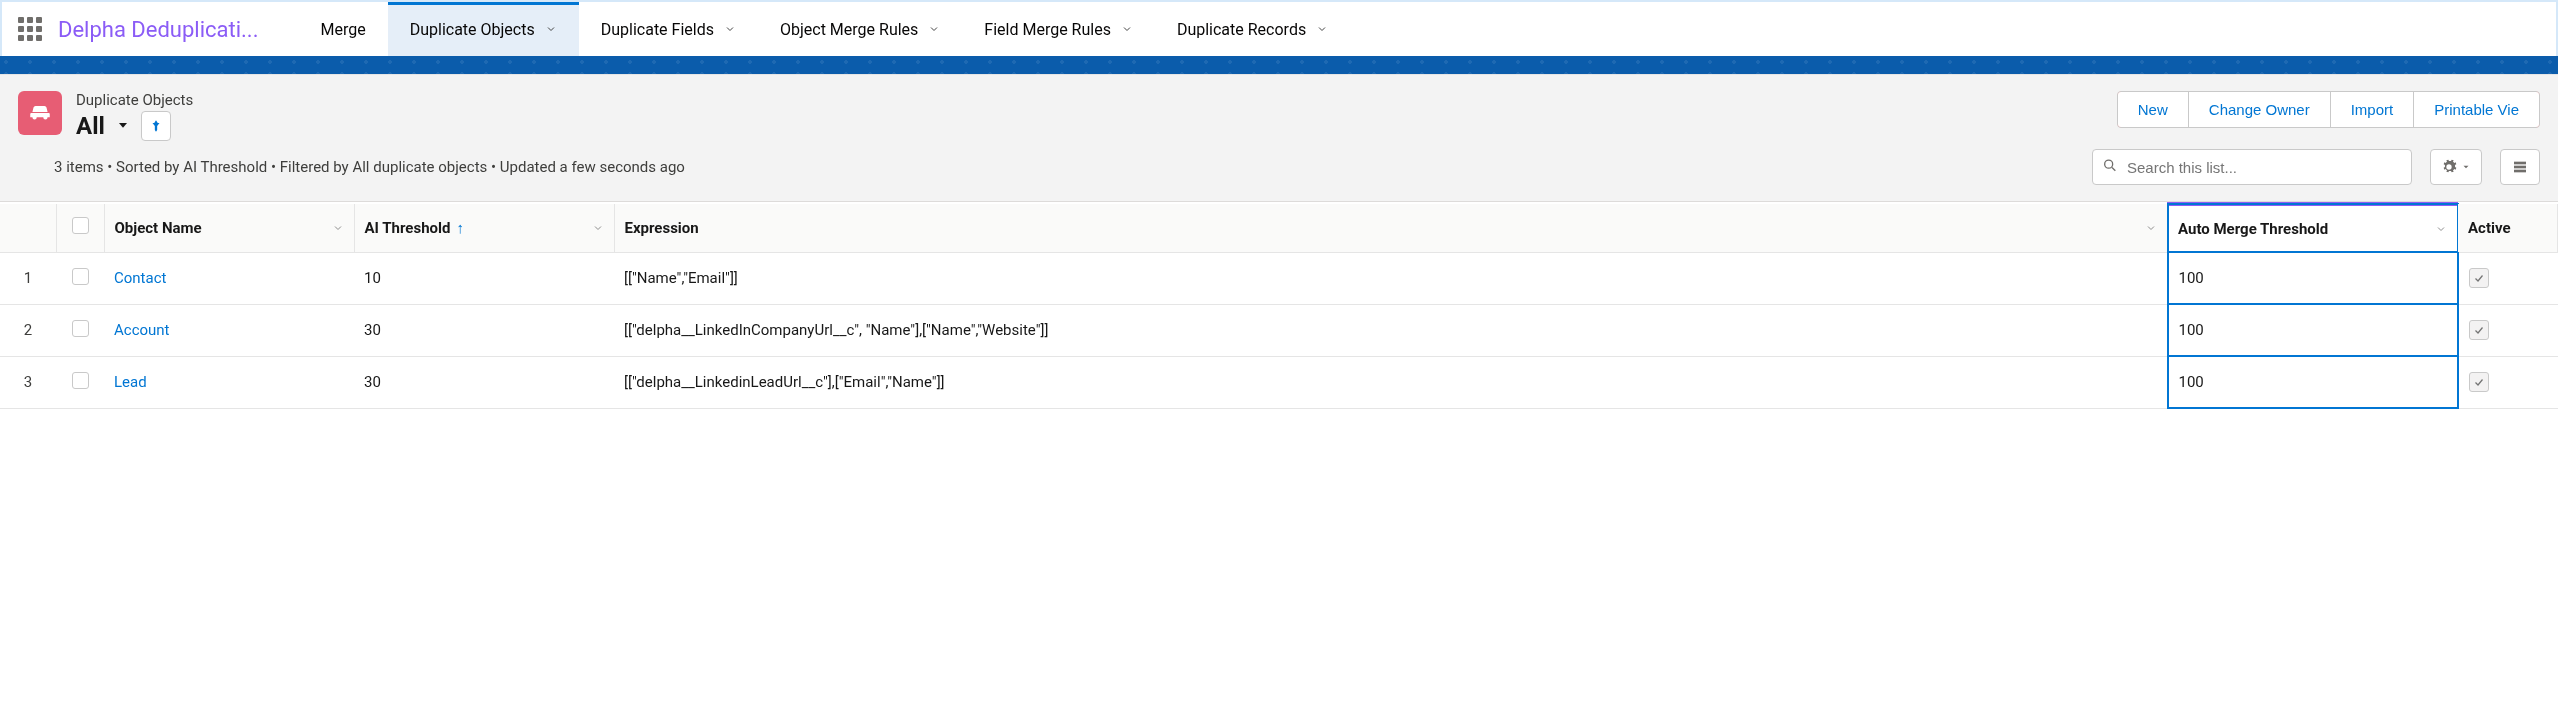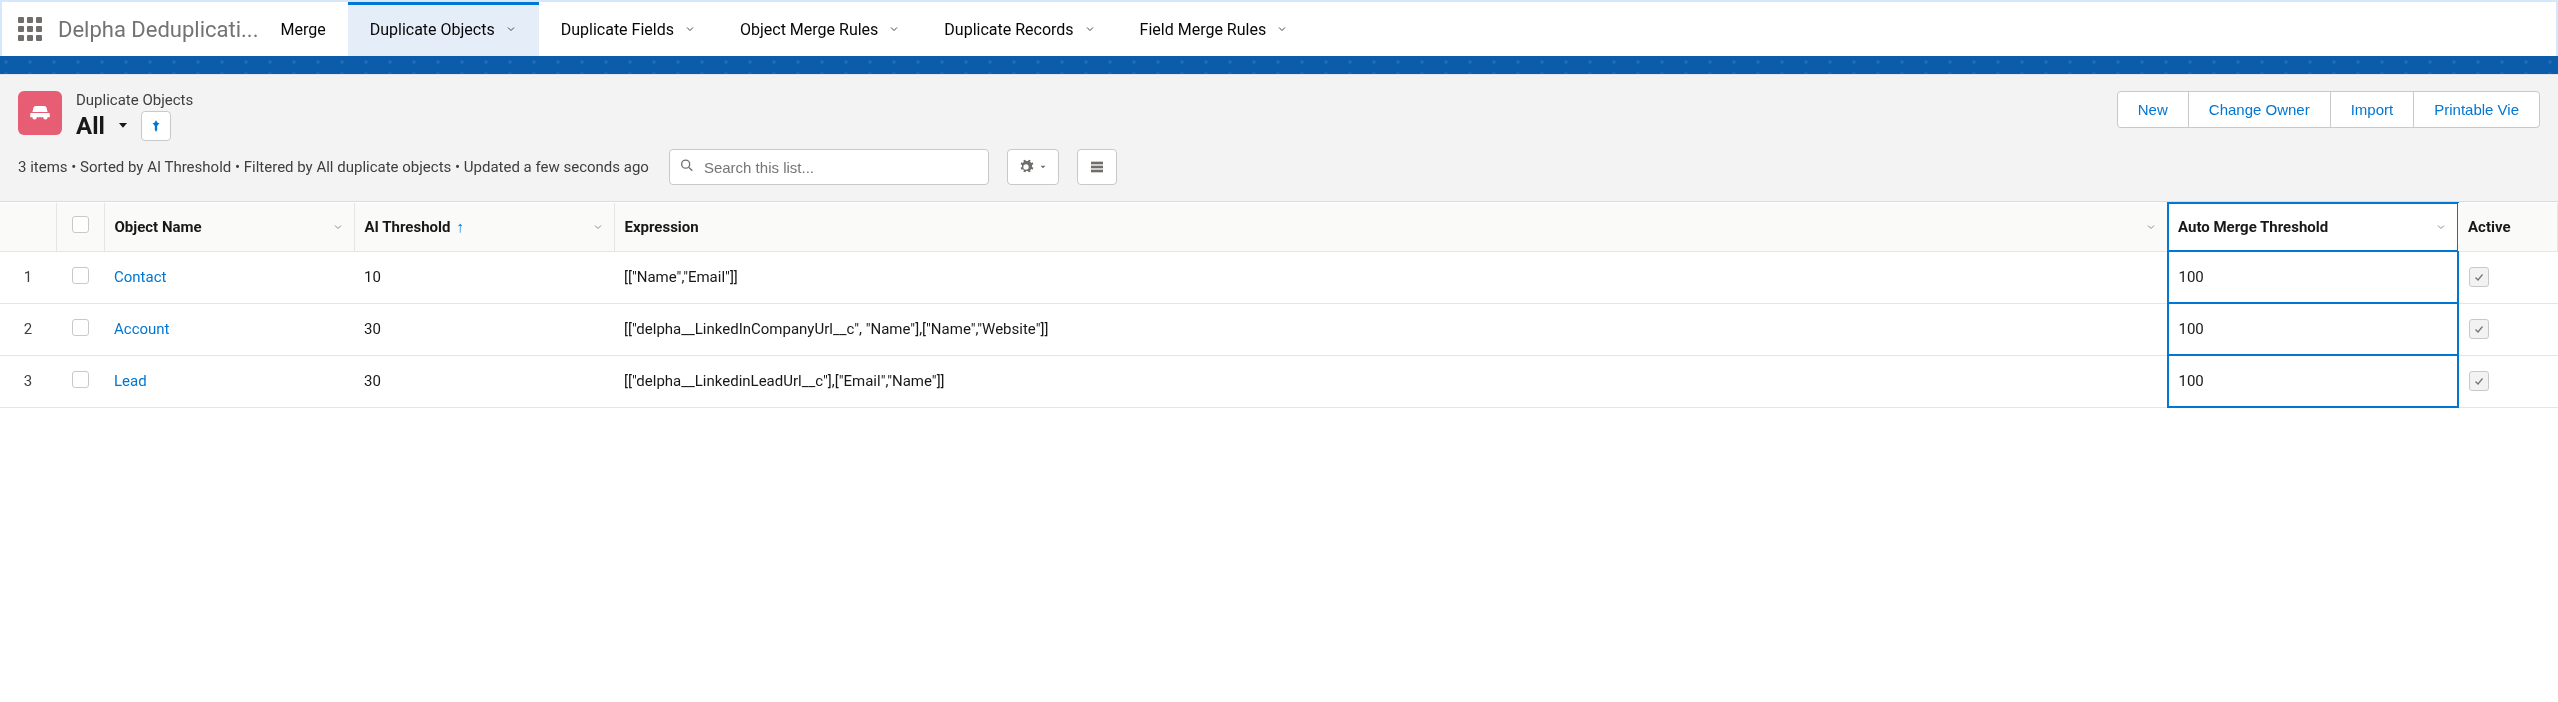--- a/index.html
+++ b/index.html
@@ -4,21 +4,21 @@
 <style>
 * { box-sizing: border-box; margin: 0; padding: 0; }
 body { font-family: -apple-system, BlinkMacSystemFont, "Segoe UI", Roboto, Helvetica, Arial, sans-serif; font-size: 13px; color: #181818; background: #fff; overflow-x: hidden; }
 
 
 .outer { background: #d5e8f9; padding: 2px 2px 0 2px; }
 .topnav { display: flex; align-items: center; height: 54px; background: #fff; border-bottom: 0; }
 .waffle { width: 56px; display: flex; justify-content: center; align-items: center; }
 .waffle-grid { display: grid; grid-template-columns: repeat(3, 6px); grid-template-rows: repeat(3, 6px); gap: 3px; }
 .waffle-grid span { background: #706e6b; border-radius: 1px; }
-.app-name { font-size: 22px; font-weight: 400; color: #737373; white-space: nowrap; overflow: hidden; text-overflow: ellipsis; max-width: 280px; }
+.app-name { font-size: 22px; font-weight: 400; color: #8b5cf6; margin-right: 40px; white-space: nowrap; overflow: hidden; text-overflow: ellipsis; max-width: 280px; }
 .nav-tabs { display: flex; align-items: stretch; height: 100%; }
 .nav-tab { display: flex; align-items: center; padding: 0 22px; color: #080707; font-size: 16px; cursor: pointer; gap: 10px; position: relative; }
 .nav-tab.active { background: #e5eef8; }
 .nav-tab.active::before { content: ""; position: absolute; top: 0; left: 0; right: 0; height: 3px; background: #0176d3; }
 .chev { width: 12px; height: 12px; display: inline-flex; align-items: center; justify-content: center; }
 .chev svg { width: 12px; height: 12px; }
 
 
 .ribbon { height: 18px; background: #0b5cab; background-image: radial-gradient(circle at 6px 6px, rgba(255,255,255,.08) 2px, transparent 2px); background-size: 24px 12px; }
 
@@ -32,21 +32,21 @@
 .listname-row { display: flex; align-items: center; gap: 10px; }
 .listname { font-size: 24px; font-weight: 700; }
 .pin-btn { width: 30px; height: 30px; border: 1px solid #c9c9c9; border-radius: 4px; background: #fff; display: flex; align-items: center; justify-content: center; cursor: pointer; }
 .pin-btn svg { width: 14px; height: 14px; fill: #0176d3; }
 .dd-caret svg { width: 16px; height: 16px; }
 
 .action-buttons { display: flex; border: 1px solid #c9c9c9; border-radius: 4px; overflow: hidden; background: #fca5a5; align-self: flex-start; }
 .action-buttons button { background: #fff; border: none; border-right: 1px solid #c9c9c9; padding: 9px 20px; font-size: 15px; color: #0176d3; cursor: pointer; }
 .action-buttons button:last-child { border-right: none; }
 
-.subhead-row { display: flex; align-items: center; padding: 8px 18px 16px 18px; gap: 20px; }
+.subhead-row { display: flex; justify-content: space-between; align-items: center; padding: 8px 18px 16px 26px; gap: 20px; margin-left: 28px; }
 .meta { color: #3e3e3c; font-size: 15px; }
 .tools { display: flex; gap: 18px; align-items: center; }
 .search-wrap { position: relative; }
 .search-wrap input { width: 320px; height: 36px; border: 1px solid #c9c9c9; border-radius: 4px; padding: 0 12px 0 34px; font-size: 15px; background: #fff; }
 .search-wrap .sicon { position: absolute; left: 10px; top: 50%; transform: translateY(-50%); color: #706e6b; }
 .sicon svg { width: 16px; height: 16px; }
 .tool-btn { height: 36px; min-width: 40px; border: 1px solid #c9c9c9; border-radius: 4px; background: #fff; display: flex; align-items: center; justify-content: center; padding: 0 10px; gap: 4px; cursor: pointer; }
 .tool-btn svg { width: 16px; height: 16px; fill: #706e6b; }
 
 
@@ -58,21 +58,21 @@
 th .sort-chev { opacity: .6; }
 th .sort-ind { margin-left: 6px; color: #0176d3; font-weight: 700; }
 td { height: 52px; vertical-align: middle; }
 .rownum { width: 56px; text-align: center; color: #3e3e3c; }
 .cbcell { width: 48px; text-align: center; }
 .cb { width: 17px; height: 17px; border: 1px solid #c9c9c9; border-radius: 3px; display: inline-block; background: #fff; }
 .link { color: #0176d3; cursor: pointer; }
 .col-amt.highlight { outline: 2px solid #0176d3; outline-offset: -1px; background: #fff; }
 th.col-amt.highlight { outline: 2px solid #0176d3; outline-offset: -1px; }
 td.col-amt.highlight { border-left: 2px solid #0176d3; border-right: 2px solid #c2410c; }
-thead th.col-amt.highlight { border-top: 2px solid #8b5cf6; }
+thead th.col-amt.highlight { border-top: 4px solid #8b5cf6; }
 tbody tr:last-child td.col-amt.highlight { border-bottom: 2px solid #0176d3; }
 .active-cb { width: 20px; height: 20px; border: 1px solid #c9c9c9; border-radius: 3px; display: inline-flex; align-items: center; justify-content: center; background: #f3f2f2; }
 .active-cb svg { width: 12px; height: 12px; stroke: #747474; stroke-width: 2.5; fill: none; }
 </style>
 </head>
 <body>
 
 <div class="outer">
 <div class="topnav">
   <div class="waffle">
@@ -111,29 +111,29 @@
     </div>
     <div class="nav-tab">
       <span>Object Merge Rules</span>
       <span class="chev">
             <svg viewBox="0 0 24 24">
               <path d="M6 9l6 6 6-6" fill="none" stroke="#444" stroke-width="2"></path>
             </svg>
           </span>
     </div>
     <div class="nav-tab">
+      <span>Field Merge Rules</span>
+      <span class="chev">
+            <svg viewBox="0 0 24 24">
+              <path d="M6 9l6 6 6-6" fill="none" stroke="#444" stroke-width="2"></path>
+            </svg>
+          </span>
+    </div>
+    <div class="nav-tab">
       <span>Duplicate Records</span>
-      <span class="chev">
-            <svg viewBox="0 0 24 24">
-              <path d="M6 9l6 6 6-6" fill="none" stroke="#444" stroke-width="2"></path>
-            </svg>
-          </span>
-    </div>
-    <div class="nav-tab">
-      <span>Field Merge Rules</span>
       <span class="chev">
             <svg viewBox="0 0 24 24">
               <path d="M6 9l6 6 6-6" fill="none" stroke="#444" stroke-width="2"></path>
             </svg>
           </span>
     </div>
   </div>
 </div>
 </div>
 

